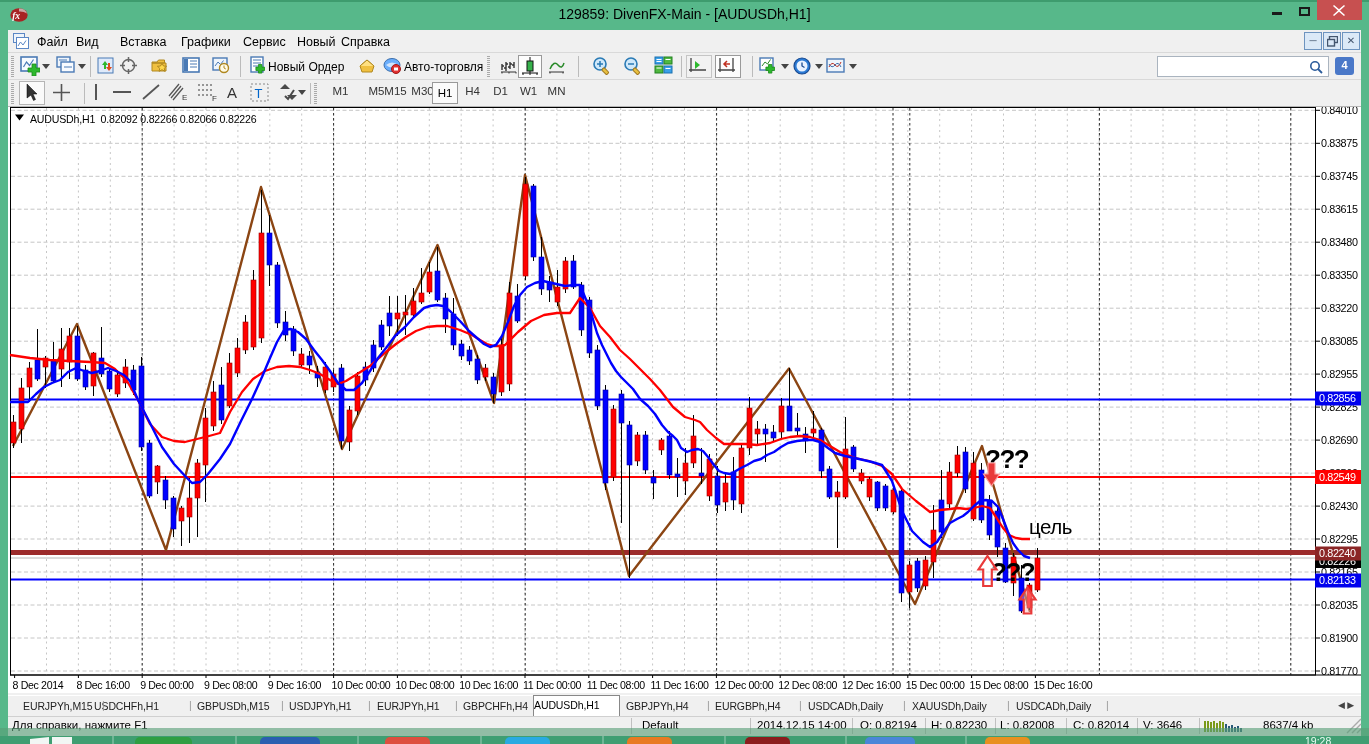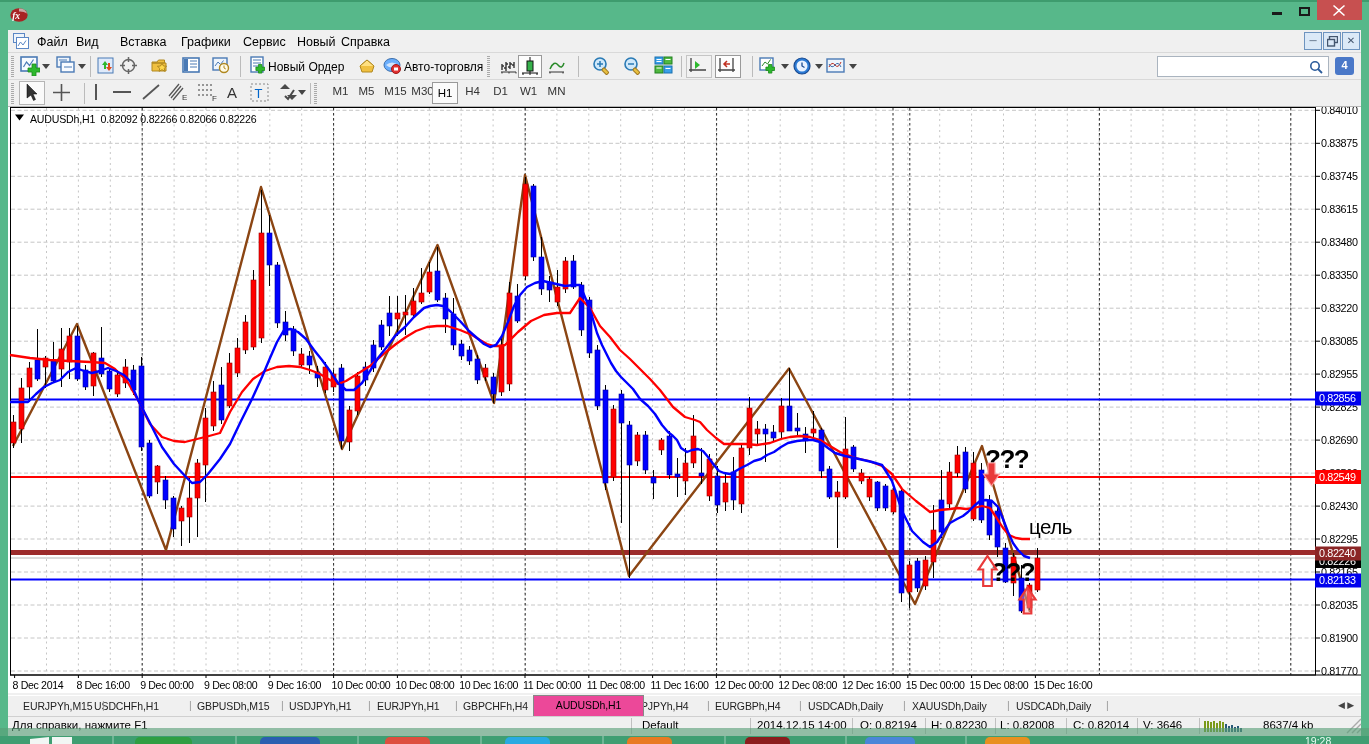--- a/index.html
+++ b/index.html
@@ -15,28 +15,29 @@
 .grip{position:absolute;top:56px;width:3px;height:21px;background-image:repeating-linear-gradient(#aaa 0 1px,#f0f0f0 1px 2px)}
 .grip2{position:absolute;top:83px;width:3px;height:21px;background-image:repeating-linear-gradient(#aaa 0 1px,#f0f0f0 1px 2px)}
 .sep{position:absolute;top:56px;width:1px;height:21px;background:#bbb}
 .sep2{position:absolute;top:83px;width:1px;height:21px;background:#bbb}
 .tbtext{position:absolute;top:60px;font-size:12px;color:#000}
 .tf{position:absolute;top:85px;font-size:11.5px;color:#333;width:27px;text-align:center}
 .tfh1{position:absolute;top:82px;width:26px;height:22px;border:1px solid #9a9a9a;background:#fbfbfb;font-size:11.5px;text-align:center;line-height:20px;color:#000}
 .tabs{top:695px;height:21px;font-size:10.5px;color:#222;letter-spacing:-0.1px}
 .tab{position:absolute;top:5px}
 .tabsep{position:absolute;top:4px;color:#999}
-.activetab{position:absolute;left:533px;top:0px;width:111px;height:21px;background:#ec4899;border:1px solid #888;border-bottom:none;text-align:center;line-height:19px;font-size:10.5px;z-index:2;color:#000}
+.activetab{position:absolute;left:533px;top:0px;width:87px;height:21px;background:#ffffff;border:1px solid #888;border-bottom:none;text-align:left;line-height:19px;font-size:10.5px;z-index:2;color:#000}
 .status{top:716px;height:20px;font-size:11.5px;color:#000}
 .status span{position:absolute;top:3px}
 .ssep{position:absolute;top:2px;width:1px;height:16px;background:#c0c0c0}
 .taskbar{top:736px;height:8px;background:#3f9e72;z-index:5}
 </style></head><body>
   <div class="bar titlebar">
     <div style="position:absolute;left:0;top:0;width:1369px;height:2px;background:#3e9c6e"></div>
+    <div class="title">129859: DivenFX-Main - [AUDUSDh,H1]</div>
     <svg style="position:absolute;left:10px;top:8px" width="18" height="14" viewBox="0 0 18 14">
       <ellipse cx="9" cy="7" rx="8.7" ry="6.8" fill="#a82424"></ellipse>
       <path d="M9 0.5 a8.5 6.5 0 0 1 8 5 a10 7 0 0 0 -8 -2Z" fill="#d8d0d0" opacity="0.75"></path>
       <text x="2.2" y="10.5" font-size="9.5" font-style="italic" font-weight="bold" fill="#fff" font-family="Liberation Serif,serif">fx</text>
     </svg>
     <div style="position:absolute;left:1272px;top:12px;width:10px;height:3px;background:#1a1a1a"></div>
     <div style="position:absolute;left:1299px;top:7px;width:11px;height:9px;border:2px solid #1a1a1a"></div>
     <div style="position:absolute;left:1317px;top:0;width:45px;height:20px;background:#c75050">
       <svg width="12" height="11" viewBox="0 0 12 11" style="position:absolute;left:16px;top:5px">
         <path d="M1 0 L6 4.2 L11 0 L12 1 L7 5.5 L12 10 L11 11 L6 6.8 L1 11 L0 10 L5 5.5 L0 1 Z" fill="#fff"></path>
@@ -225,21 +226,21 @@
     </svg>
 <svg style="position:absolute;left:279px;top:83px" width="20" height="19" viewBox="0 0 20 19">
       <path d="M6 1 L11 6 L1 6 Z" fill="#4a4a4a"></path>
       <path d="M13 17 L18 12 L8 12 Z" fill="#4a4a4a"></path>
       <path d="M6 13 L9 16 L15 7" stroke="#4a4a4a" stroke-width="2" fill="none"></path>
     </svg>
 <div style="position:absolute;left:298px;top:90px;border:4px solid transparent;border-top:5px solid #444"></div>
 <div class="sep2" style="left:310px"></div>
 <div class="grip2" style="left:314px"></div>
 <span class="tf" style="left:327px">M1</span>
-<span class="tf" style="left:353px">M5</span>
+<span class="tf" style="left:363px">M5</span>
 <span class="tf" style="left:382px">M15</span>
 <span class="tf" style="left:409px">M30</span>
 <span class="tf" style="left:459px">H4</span>
 <span class="tf" style="left:487px">D1</span>
 <span class="tf" style="left:515px">W1</span>
 <span class="tf" style="left:543px">MN</span>
 <div class="tfh1" style="left:432px">H1</div>
   </div>
   <div class="bar" style="top:107px;height:637px">
     <svg width="1369" height="637" viewBox="0 107 1369 637" style="display:block">

